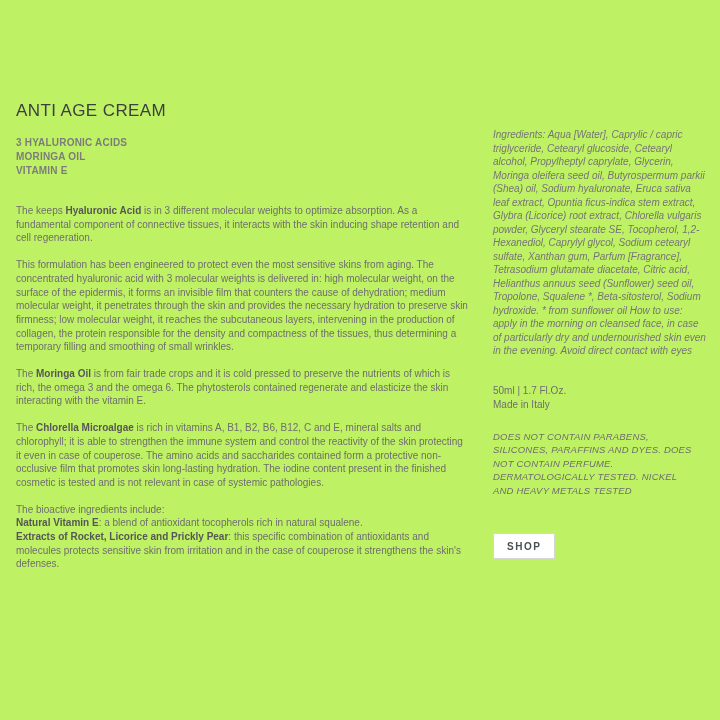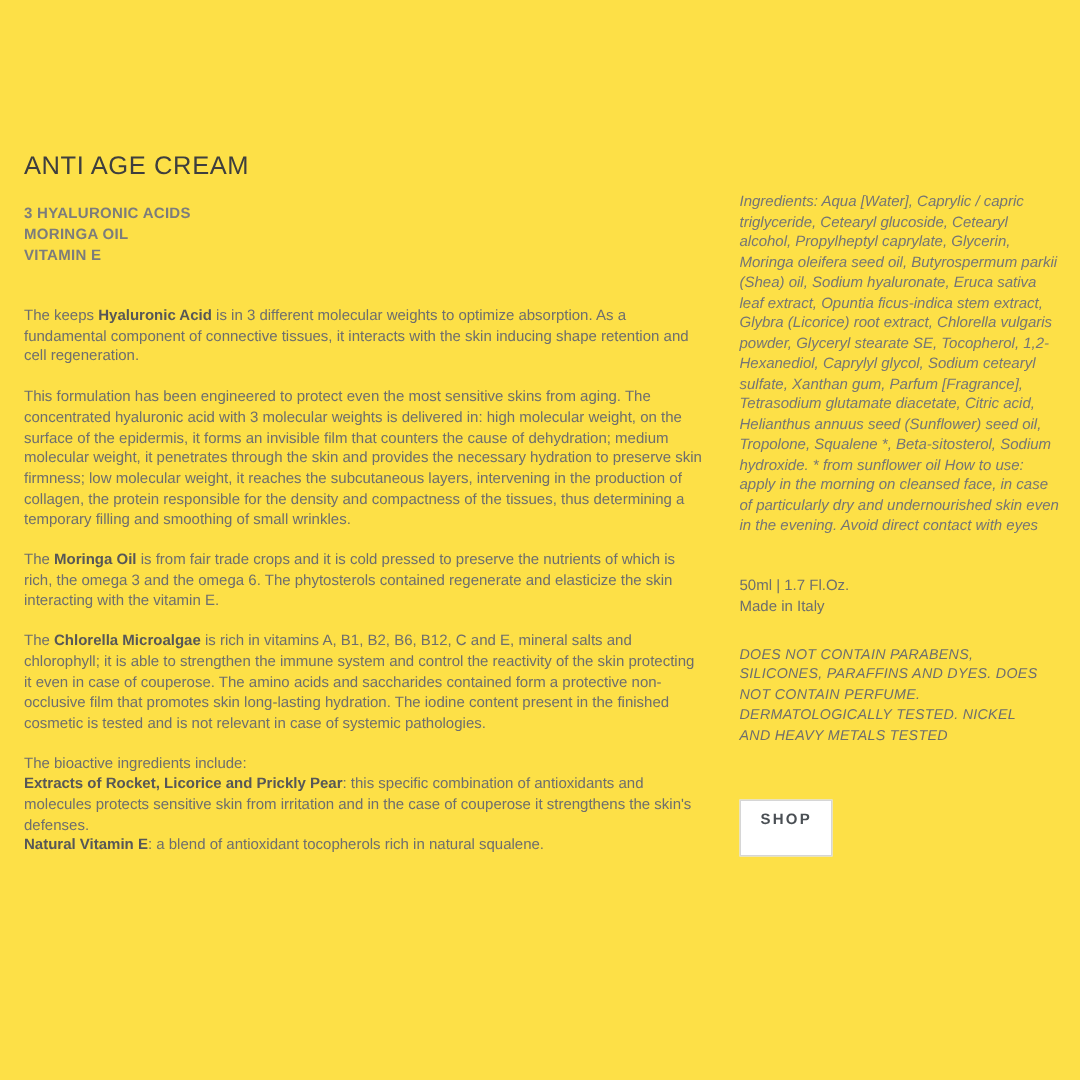--- a/index.html
+++ b/index.html
@@ -4,21 +4,21 @@
 <style>
   * { box-sizing: border-box; }
   html, body { margin: 0; padding: 0; background: #ffffff; }
   body {
     font-family: "Liberation Sans", sans-serif;
     width: 720px; height: 720px;
     color: #6e6e6e;
   }
   .page {
     width: 720px; height: 720px;
-    background: #fde047;
+    background: #bef264;
     overflow: hidden;
     display: flex;
     padding: 101px 14px 0 16px;
   }
   .main-col {
     flex: 0 0 452px;
     width: 452px;
     margin-right: 25px;
   }
   .side-col {
@@ -80,21 +80,21 @@
   }
   .shop-button {
     display: inline-block;
     background: #ffffff;
     border: 1px solid #d6d6d6;
     color: #4a4f54;
     font-family: "Liberation Sans", sans-serif;
     font-size: 10px;
     font-weight: 700;
     letter-spacing: 1.5px;
-    padding: 7px 13px 18px 13px;
+    padding: 7px 13px 6px 13px;
     cursor: pointer;
   }
 </style>
 </head>
 <body>
 
 <div class="page">
 
   <div class="main-col">
     <h1 class="product-title">ANTI AGE CREAM</h1>
@@ -105,22 +105,22 @@
         <div class="subtitle-line">VITAMIN E</div>
       </div>
 
 
     <div>
         <p class="body-p"><span>The keeps </span><strong>Hyaluronic Acid</strong><span> is in 3 different molecular weights to optimize absorption. As a fundamental component of connective tissues, it interacts with the skin inducing shape retention and cell regeneration.</span></p>
         <p class="body-p"><span>This formulation has been engineered to protect even the most sensitive skins from aging. The concentrated hyaluronic acid with 3 molecular weights is delivered in: high molecular weight, on the surface of the epidermis, it  forms an invisible film that counters the cause of dehydration; medium molecular weight, it penetrates through the skin and provides the necessary hydration to preserve skin firmness; low molecular weight, it reaches the subcutaneous layers, intervening in the production of collagen, the protein responsible for the density and compactness of the tissues, thus determining a temporary filling and smoothing of small wrinkles.</span></p>
         <p class="body-p"><span>The </span><strong>Moringa Oil</strong><span> is from fair trade crops and it is cold pressed to preserve the nutrients of which is rich, the omega 3 and the omega 6. The phytosterols contained regenerate and elasticize the skin interacting with the vitamin E.</span></p>
         <p class="body-p"><span>The </span><strong>Chlorella Microalgae</strong><span> is rich in vitamins A, B1, B2, B6, B12, C and E, mineral salts and chlorophyll; it is able to strengthen the immune system and control the reactivity of the skin protecting it even in case of couperose. The amino acids and saccharides contained form a protective non-occlusive film that promotes skin long-lasting hydration. The iodine content present in the finished cosmetic is tested and is not relevant in case of systemic pathologies.</span></p>
         <p class="body-p tight"><span>The bioactive ingredients include:</span></p>
+        <p class="body-p tight"><strong>Natural Vitamin E</strong><span>: a blend of antioxidant tocopherols rich in natural squalene.</span></p>
         <p class="body-p tight"><strong>Extracts of Rocket, Licorice and Prickly Pear</strong><span>: this specific combination of antioxidants and molecules protects sensitive skin from irritation and in the case of couperose it strengthens the skin's defenses.</span></p>
-        <p class="body-p tight"><strong>Natural Vitamin E</strong><span>: a blend of antioxidant tocopherols rich in natural squalene.</span></p>
       </div>
   </div>
 
   <div class="side-col">
     <p class="ingredients-text">Ingredients: Aqua [Water], Caprylic / capric triglyceride, Cetearyl glucoside, Cetearyl alcohol, Propylheptyl caprylate, Glycerin, Moringa oleifera seed oil, Butyrospermum parkii (Shea) oil, Sodium hyaluronate, Eruca sativa leaf extract, Opuntia ficus-indica stem extract, Glybra (Licorice) root extract, Chlorella vulgaris powder, Glyceryl stearate SE, Tocopherol, 1,2-Hexanediol, Caprylyl glycol, Sodium cetearyl sulfate, Xanthan gum, Parfum [Fragrance], Tetrasodium glutamate diacetate, Citric acid, Helianthus annuus seed (Sunflower) seed oil, Tropolone, Squalene *, Beta-sitosterol, Sodium hydroxide. * from sunflower oil How to use: apply in the morning on cleansed face, in case of particularly dry and undernourished skin even in the evening. Avoid direct contact with eyes</p>
 
     <div class="size-block">
       <div class="size-line">50ml | 1.7 Fl.Oz.</div>
       <div class="origin-line">Made in Italy</div>
     </div>

